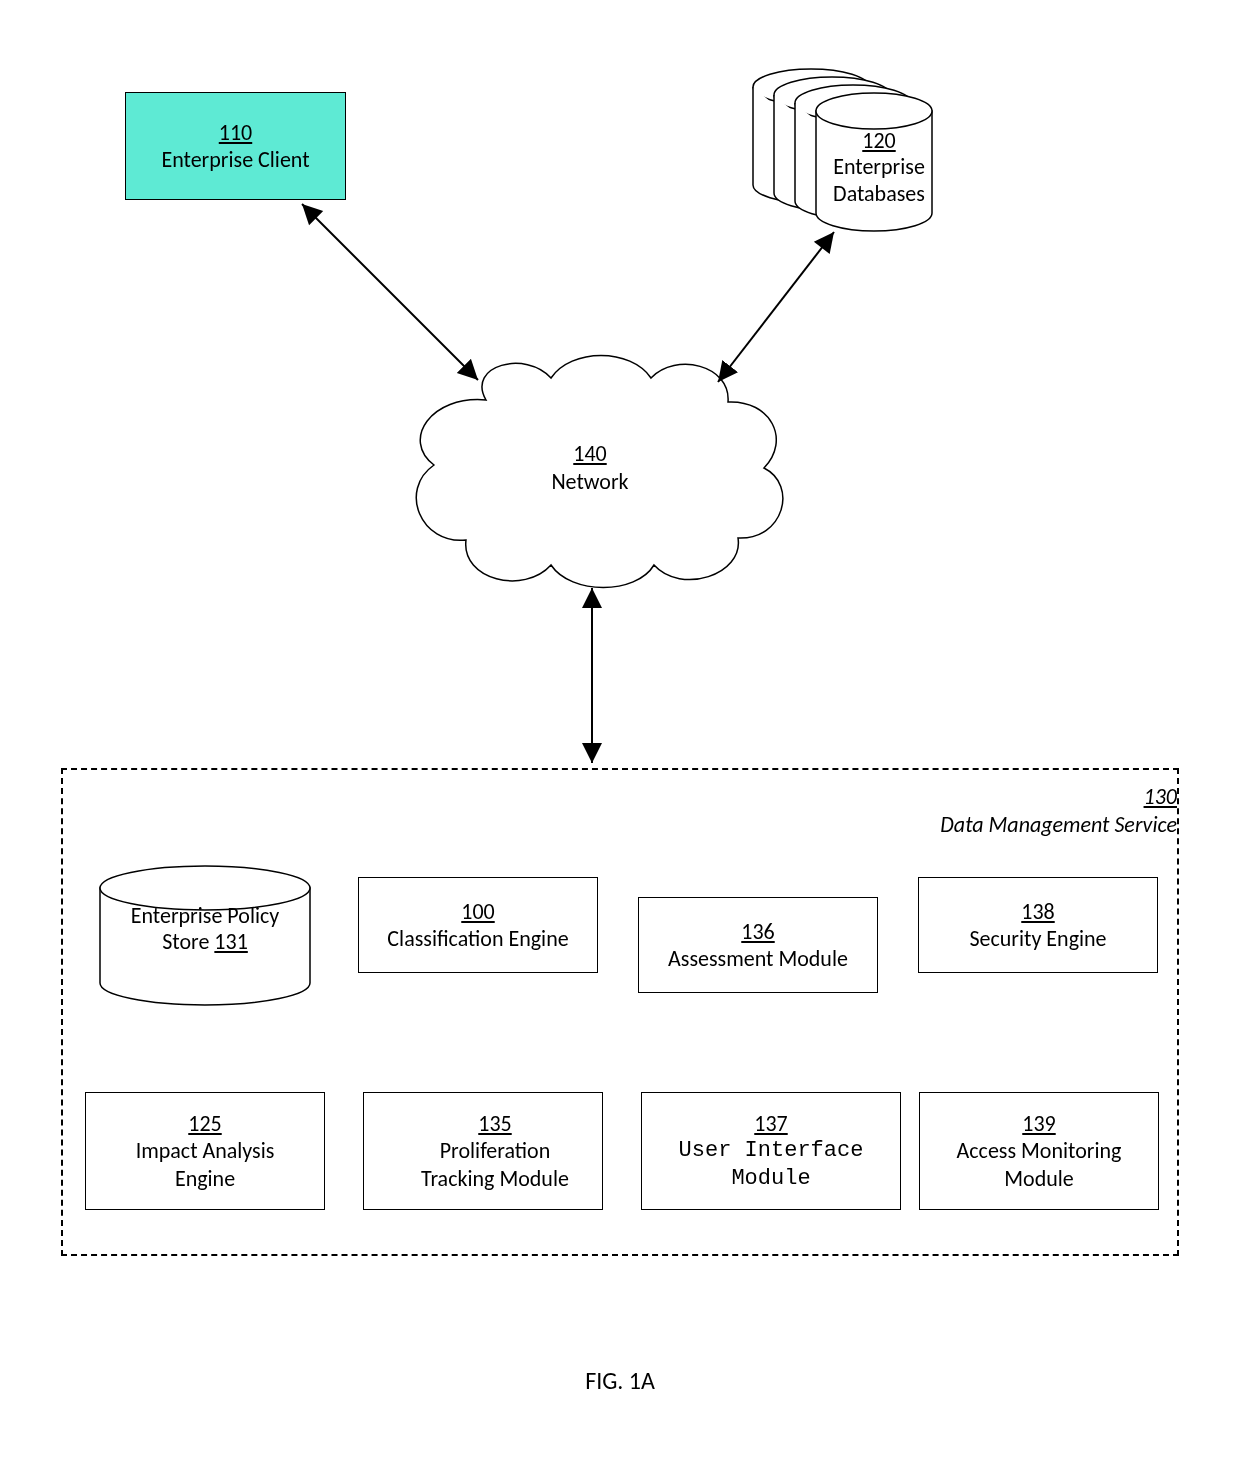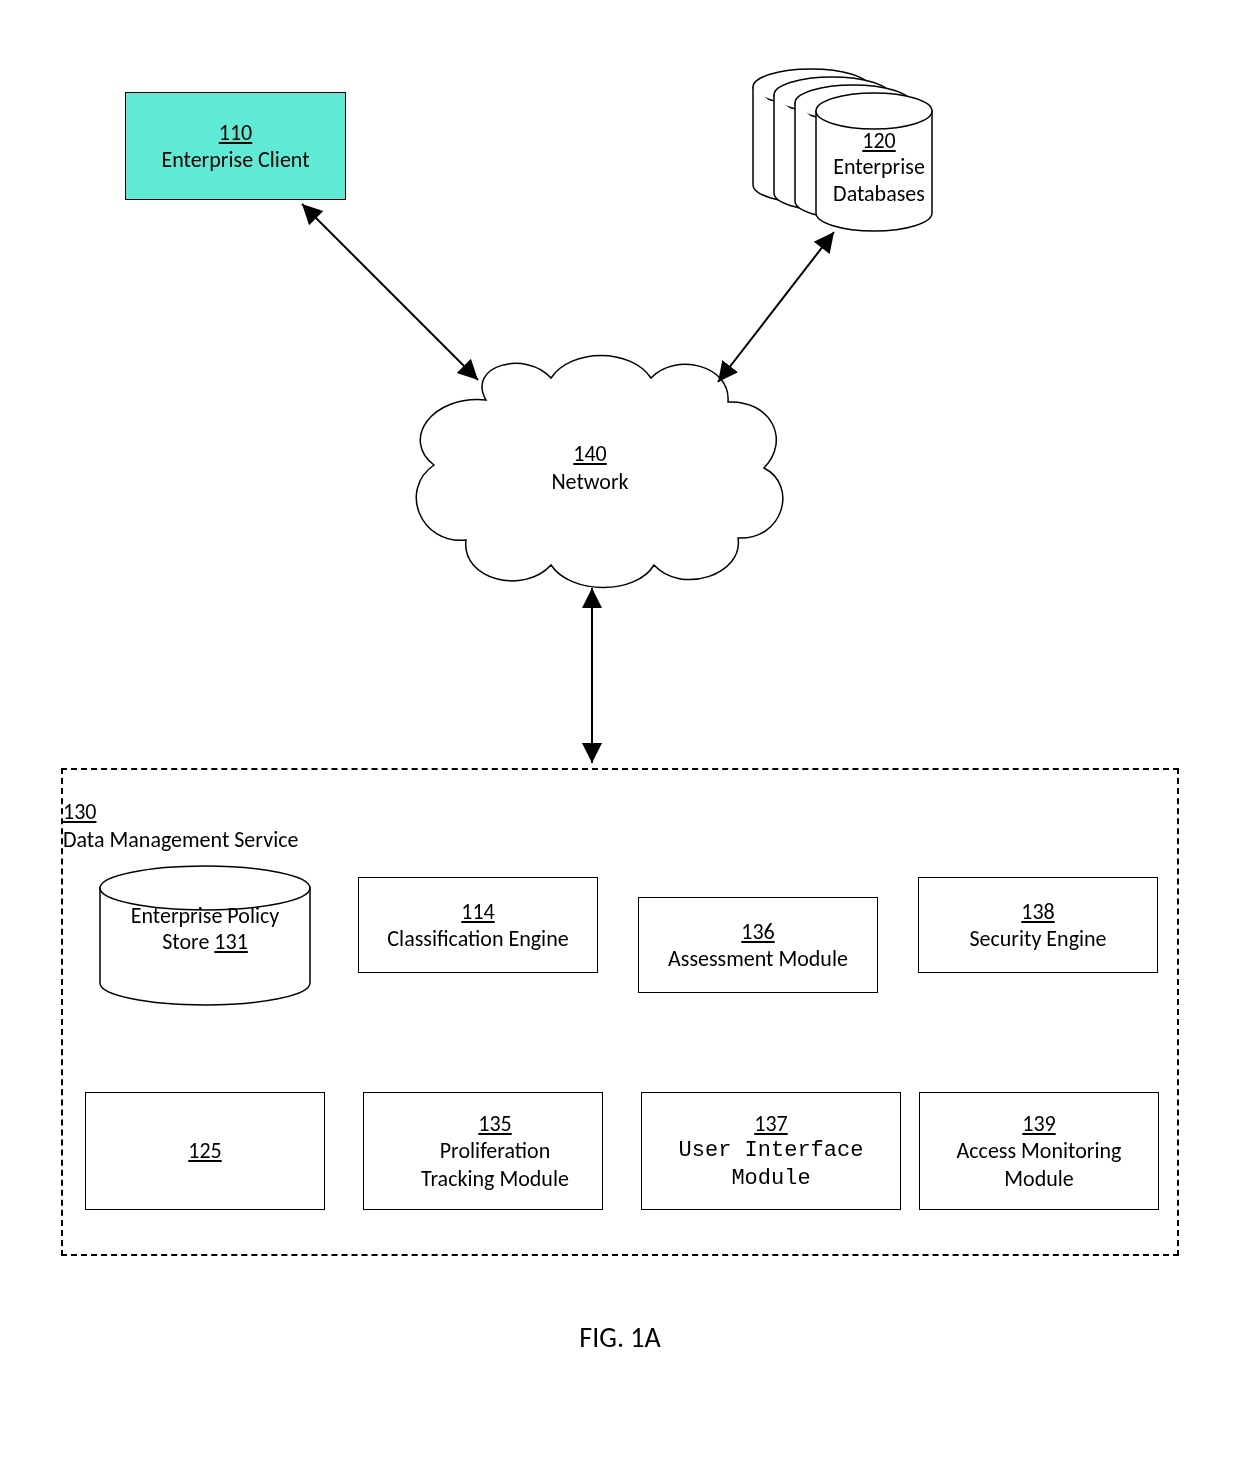--- a/index.html
+++ b/index.html
@@ -32,40 +32,42 @@
   }
   .num { text-decoration: underline; }
   .dms-container {
     position: absolute;
     border: 2px dashed #000;
     background: #fff;
   }
   .dms-title {
     position: absolute;
     left: 0; right: 0;
-    top: 28px;
-    text-align: left;
+    top: 13px;
+    text-align: right;
     line-height: 1.25;
+    font-style: italic;
   }
   .module {
     position: absolute;
     border: 1.5px solid #000;
     background: #fff;
     text-align: center;
     display: flex;
     flex-direction: column;
     align-items: center;
     justify-content: center;
     line-height: 1.25;
     font-size: 22px;
   }
   .fig-label {
     position: absolute;
-    font-size: 28px;
+    font-size: 24px;
     text-align: center;
+    margin-top: 46px;
   }
   svg { position: absolute; }
 </style>
 </head>
 <body>
 
 <div class="canvas">
 
   <div class="box" style="left:125px; top:92px; width:221px; height:108px;">
     <div><span class="num">110</span></div>
@@ -138,36 +140,38 @@
         <ellipse cx="113" cy="25" rx="105" ry="22"></ellipse>
       </g>
     </svg>
     <div style="position:absolute; left:50px; top:133px; width:184px; text-align:center; line-height:1.2;">
       <span style="white-space:pre-line;">Enterprise Policy
 Store</span>
       <span> </span><span class="num">131</span>
     </div>
 
     <div class="module" style="left:295px; top:107px; width:240px; height:96px;">
-      <div><span class="num">114</span></div>
+      <div><span class="num">100</span></div>
       <div>Classification Engine</div>
     </div>
 
     <div class="module" style="left:575px; top:107px; width:240px; height:96px;margin-top:20px;">
       <div><span class="num">136</span></div>
       <div>Assessment Module</div>
     </div>
 
     <div class="module" style="left:855px; top:107px; width:240px; height:96px;">
       <div><span class="num">138</span></div>
       <div>Security Engine</div>
     </div>
 
     <div class="module" style="left:22px; top:322px; width:240px; height:118px;">
       <div><span class="num">125</span></div>
+      <div style="white-space:pre-line;">Impact Analysis
+Engine</div>
     </div>
 
     <div class="module" style="left:300px; top:322px; width:240px; height:118px;padding-left:24px;">
       <div><span class="num">135</span></div>
       <div style="white-space:pre-line;">Proliferation
 Tracking Module</div>
     </div>
 
     <div class="module" style="left:578px; top:322px; width:260px; height:118px;align-items:center;">
       <div><span class="num">137</span></div>

